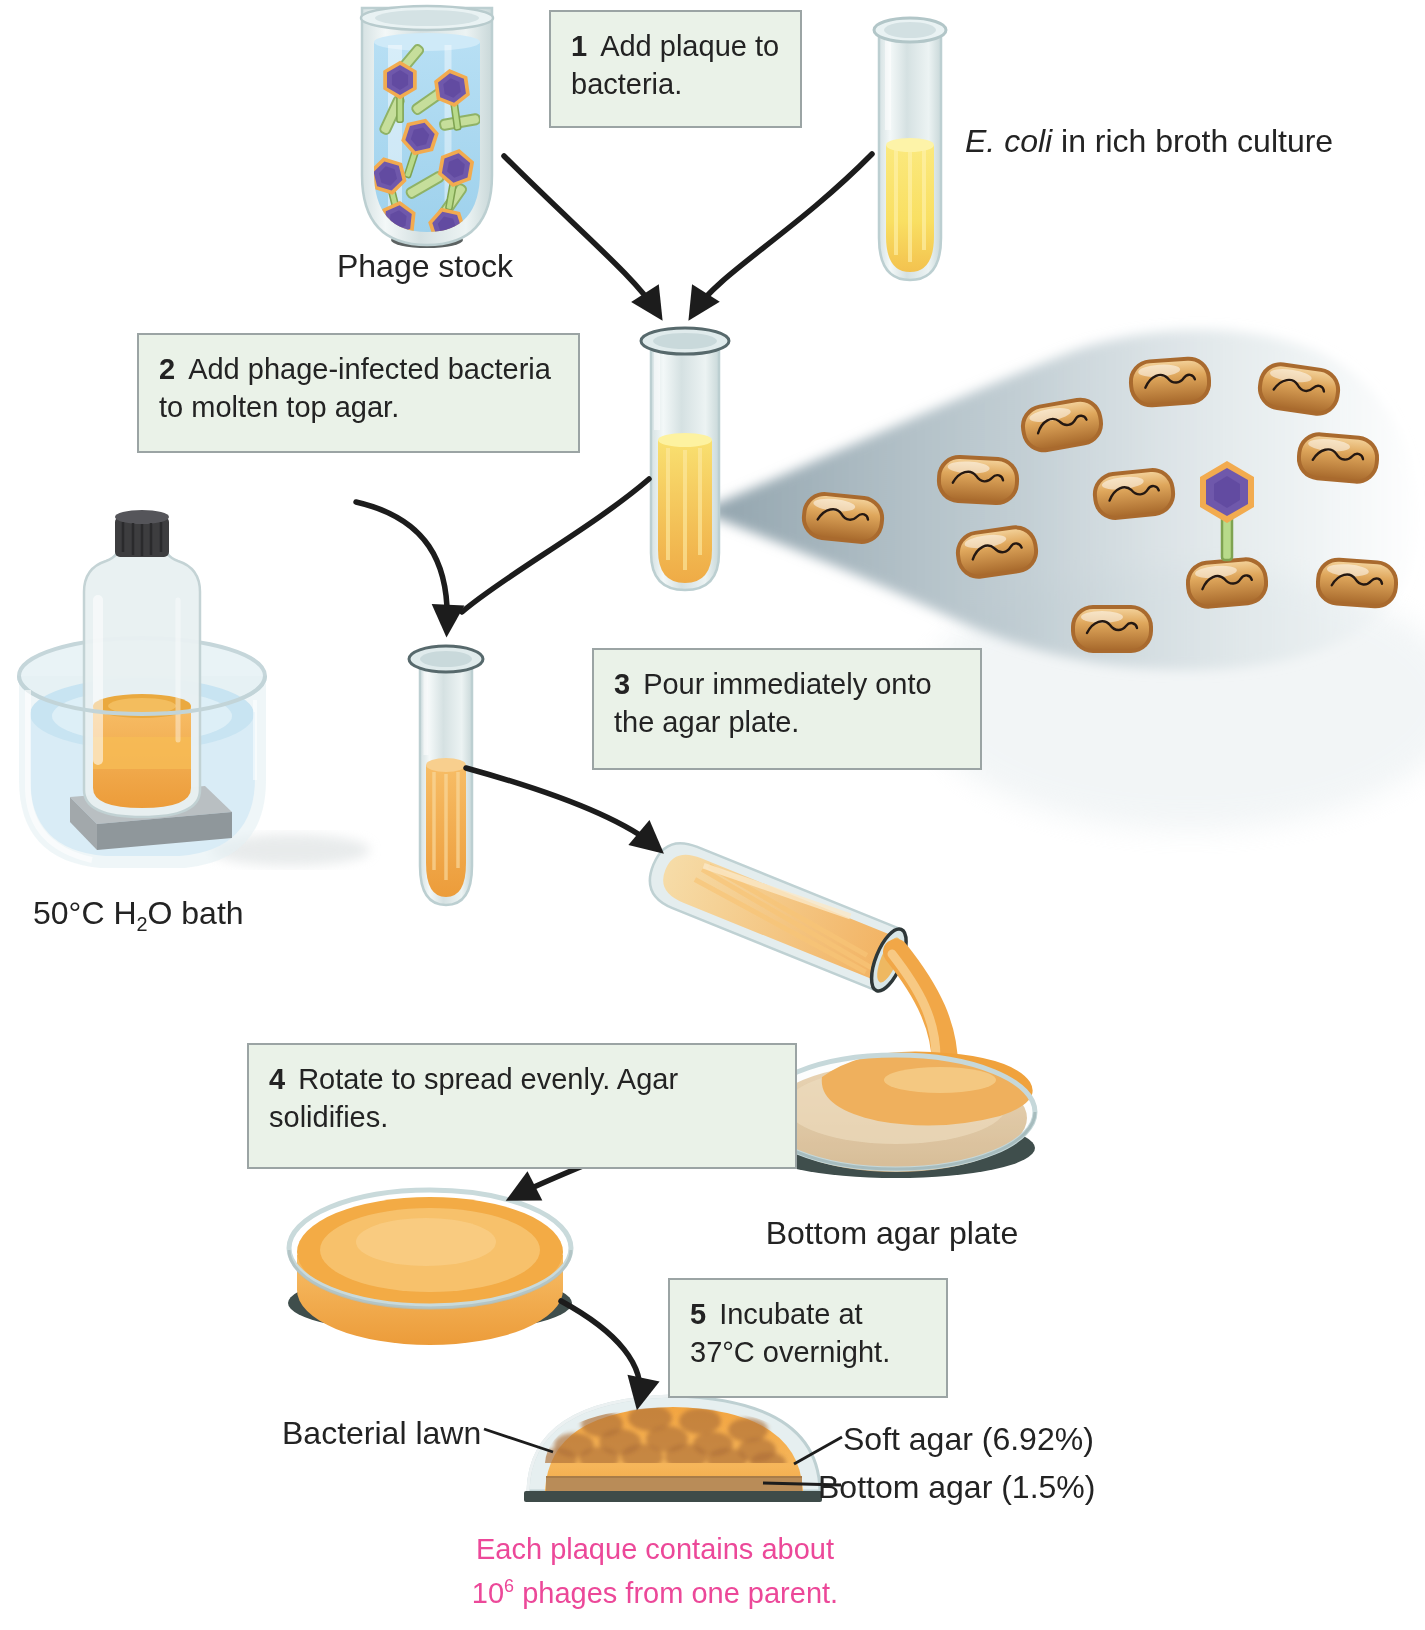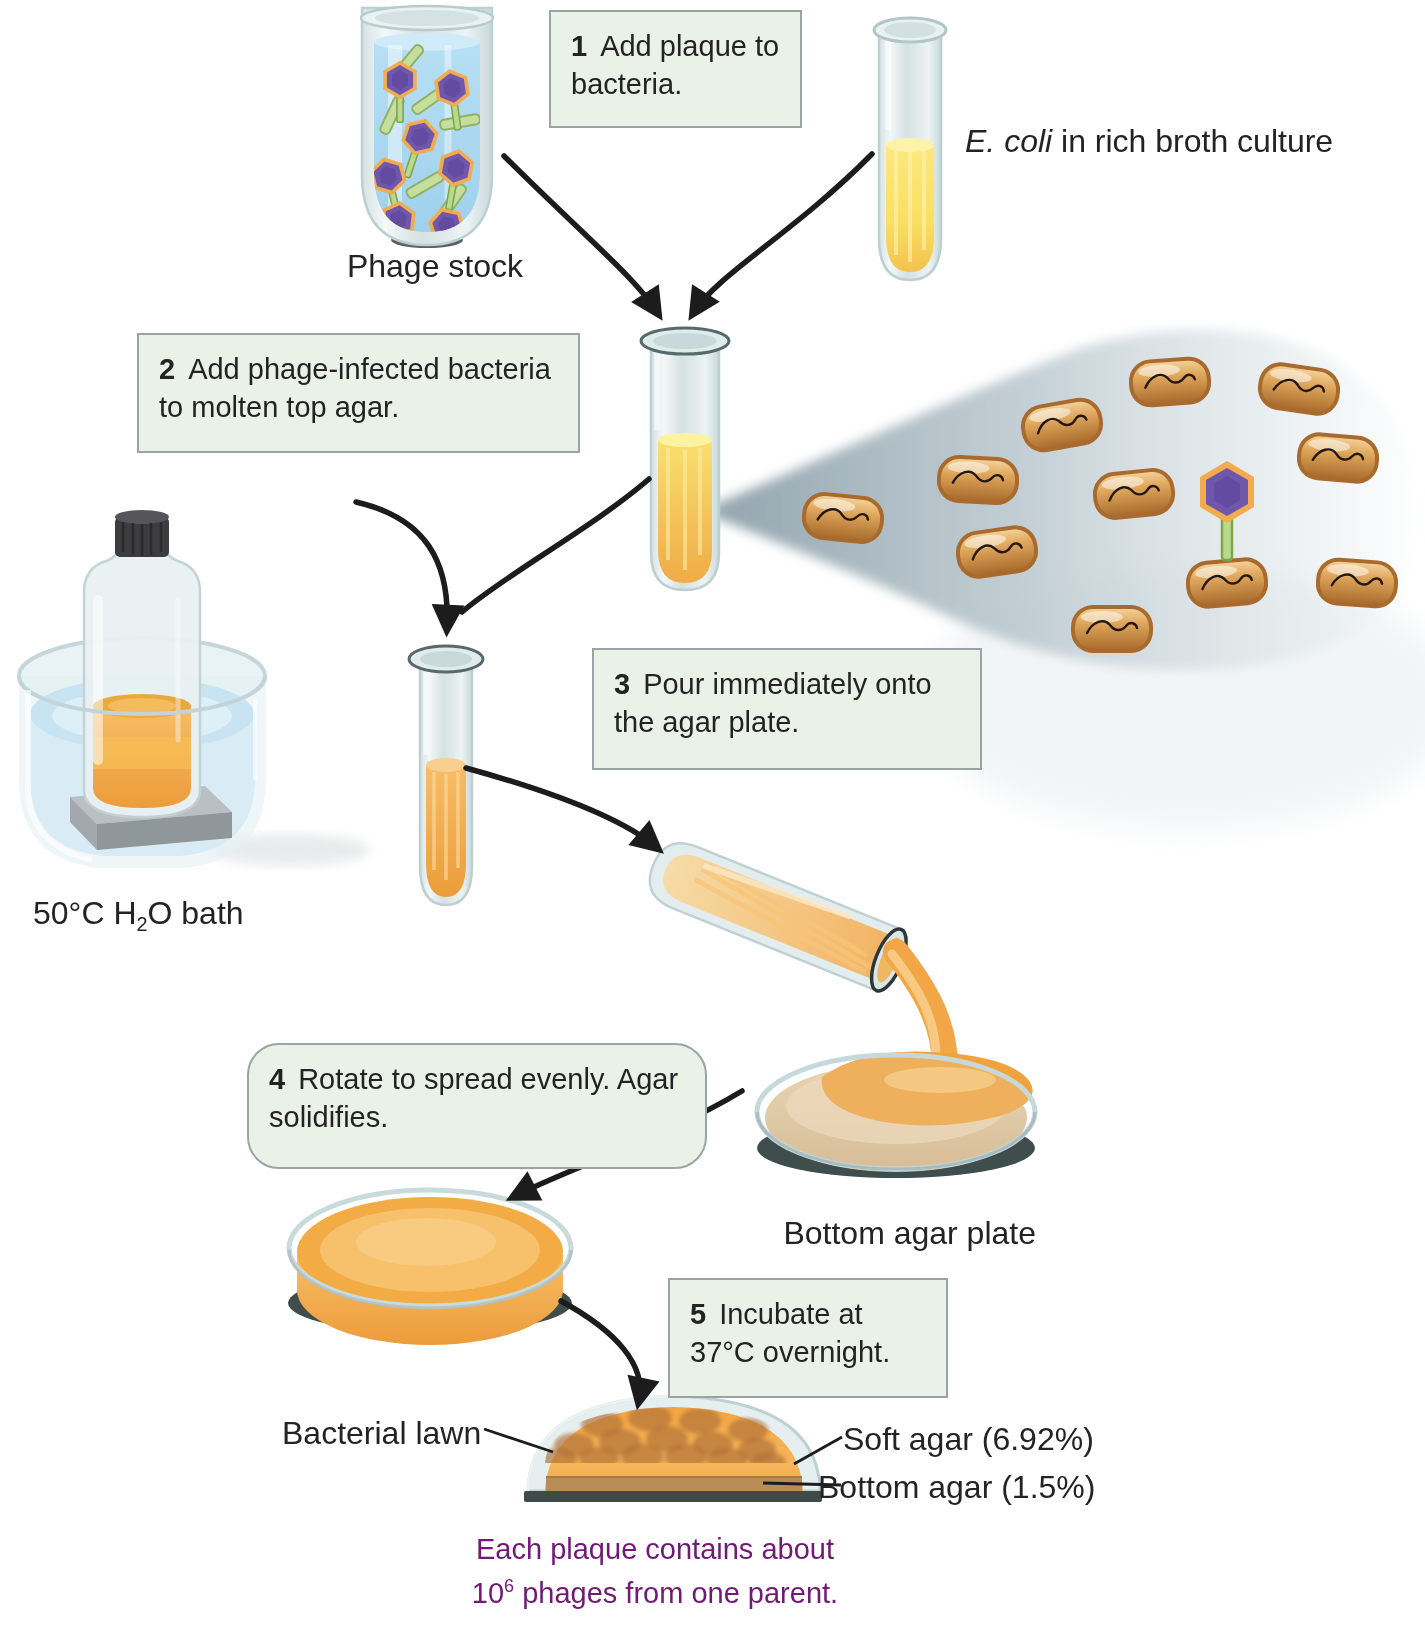--- a/index.html
+++ b/index.html
@@ -5,22 +5,22 @@
   html,body{margin:0;padding:0;background:#ffffff;}
   .canvas{position:relative;width:1425px;height:1630px;background:#ffffff;overflow:hidden;
           font-family:"Liberation Sans",sans-serif;color:#232323;}
   .scene{position:absolute;left:0;top:0;}
   .box{position:absolute;background:#eaf2e8;border:2px solid #9ba4a4;padding:15px 20px;
        font-size:29px;line-height:1.32;color:#232323;box-sizing:border-box;}
   .box b{font-weight:700;margin-right:13px;}
   .lbl{position:absolute;font-size:32px;line-height:1.3;color:#232323;white-space:nowrap;}
   .lbl i{font-style:italic;}
   sub,sup{font-size:62%;}
-  .center{text-align:right;}
-  .caption{position:absolute;font-size:29px;line-height:1.5;color:#701a75;text-align:center;}
+  .center{text-align:center;}
+  .caption{position:absolute;font-size:29px;line-height:1.5;color:#ec4899;text-align:center;}
 </style>
 </head>
 <body>
 
 <div class="canvas">
 
 <svg class="scene" width="1425" height="1630" viewBox="0 0 1425 1630" xmlns="http://www.w3.org/2000/svg">
   <defs>
     <linearGradient id="glassV" x1="0" y1="0" x2="1" y2="0">
       <stop offset="0" stop-color="#d6e2e3"></stop>
@@ -297,21 +297,21 @@
 
   <div class="box" style="left:549px;top:10px;width:253px;min-height:118px;">
     <b>1</b><span>Add plaque to bacteria.</span>
   </div>
   <div class="box" style="left:137px;top:333px;width:443px;min-height:120px;">
     <b>2</b><span>Add phage-infected bacteria to molten top agar.</span>
   </div>
   <div class="box" style="left:592px;top:648px;width:390px;min-height:122px;">
     <b>3</b><span>Pour immediately onto the agar plate.</span>
   </div>
-  <div class="box" style="left:247px;top:1043px;width:460px;min-height:126px;border-radius:32px;">
+  <div class="box" style="left:247px;top:1043px;width:550px;min-height:126px;">
     <b>4</b><span>Rotate to spread evenly. Agar solidifies.</span>
   </div>
   <div class="box" style="left:668px;top:1278px;width:280px;min-height:120px;">
     <b>5</b><span>Incubate at 37°C overnight.</span>
   </div>
 
   <div class="lbl center" style="left:327px;top:246px;width:196px;">Phage stock</div>
 
   <div class="lbl" style="left:965px;top:121px;"><i>E. coli</i><span> in rich broth culture</span></div>
 

